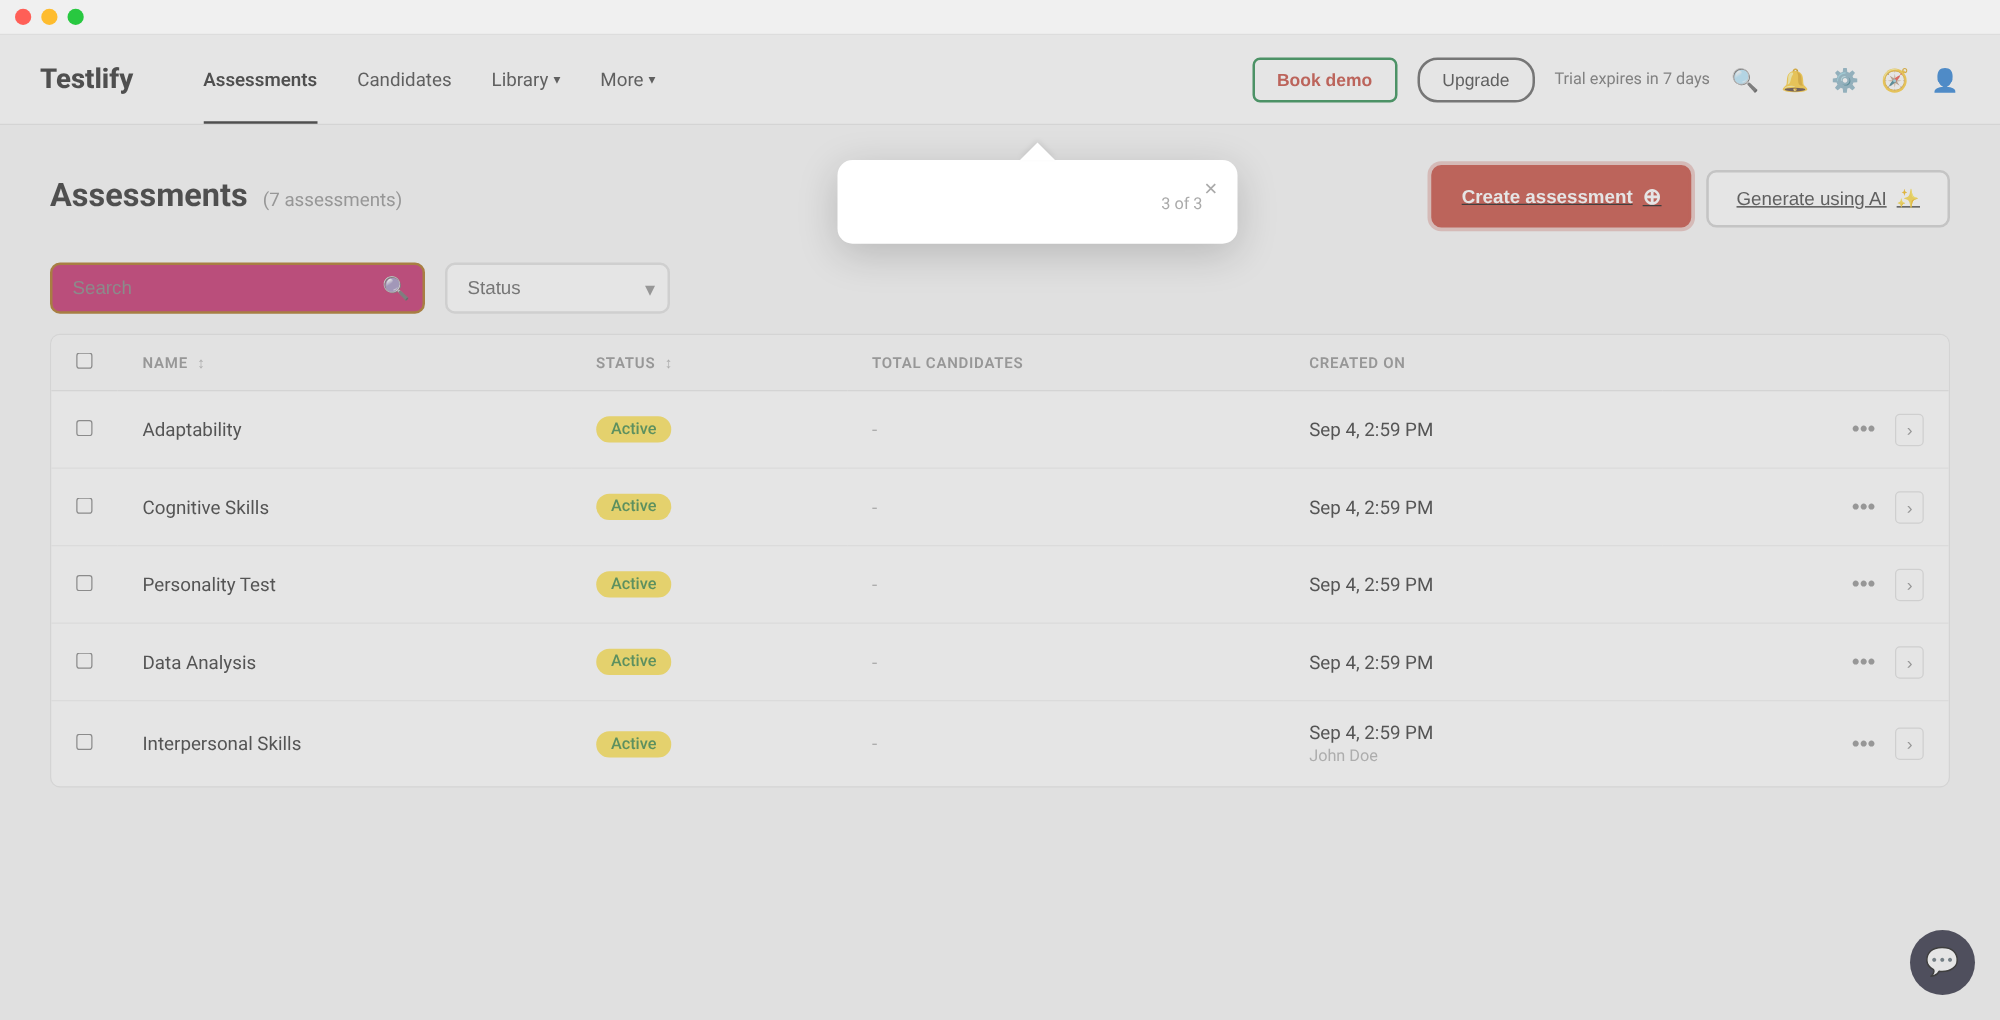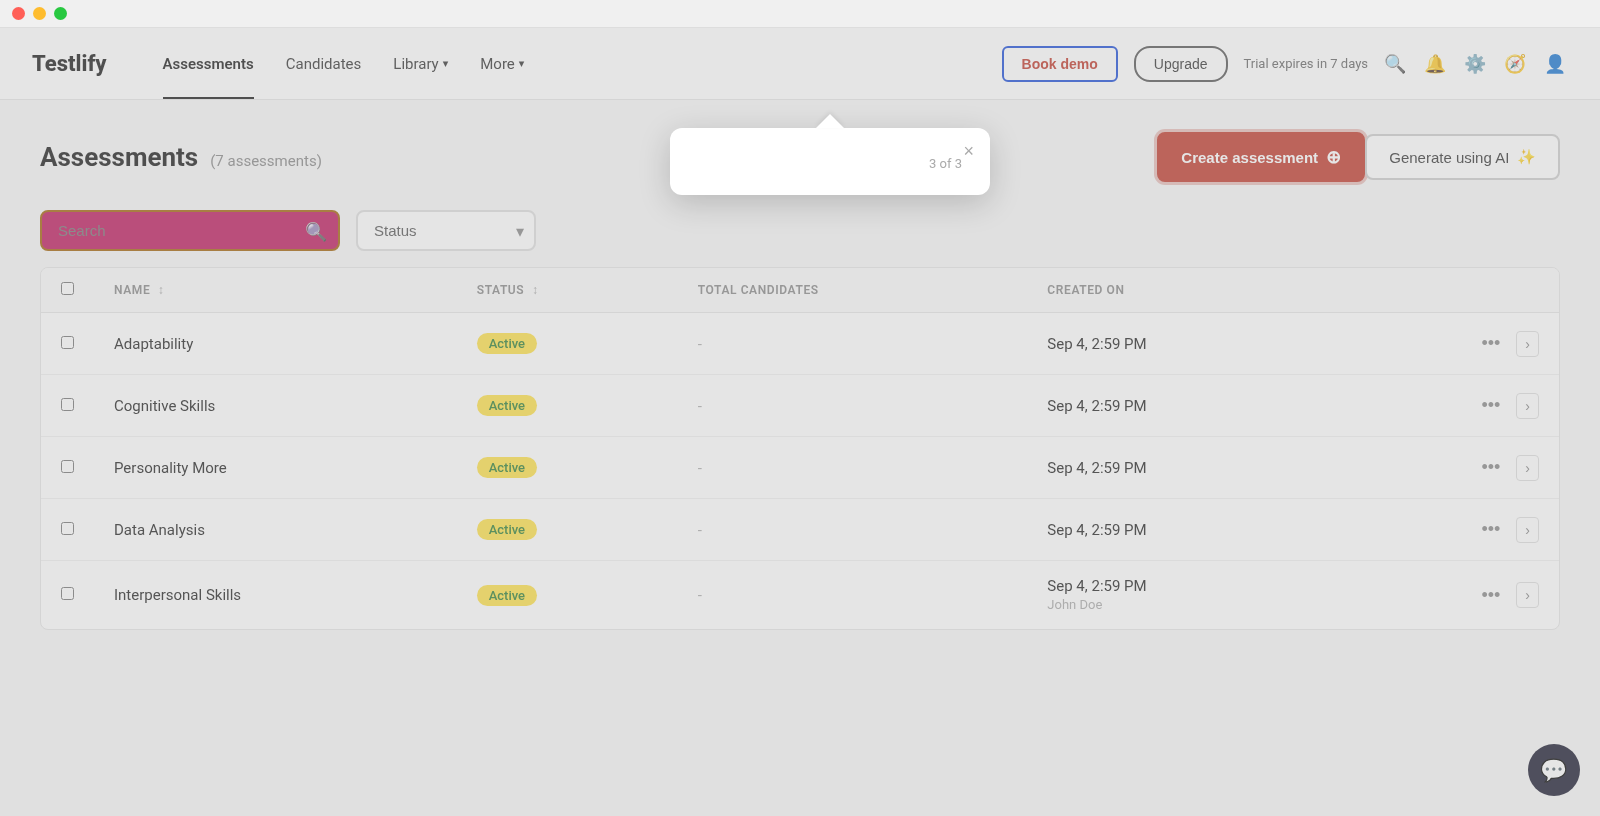--- a/index.html
+++ b/index.html
@@ -82,21 +82,21 @@
       right: 0;
       height: 2px;
       background: #1a1a1a;
     }
     .nav-right {
       display: flex;
       align-items: center;
       gap: 16px;
     }
     .btn-book-demo {
-      border: 2px solid #1d4ed8;
+      border: 2px solid #15803d;
       color: #c0392b;
       background: transparent;
       padding: 8px 18px;
       border-radius: 6px;
       font-size: 14px;
       font-weight: 600;
       cursor: pointer;
     }
     .btn-upgrade {
       border: 2px solid #555;
@@ -144,22 +144,23 @@
       font-size: 26px;
       font-weight: 700;
       color: #1a1a1a;
     }
     .page-subtitle {
       font-size: 15px;
       color: #888;
     }
     .header-actions {
       display: flex;
-      gap: 0;
-      align-items: center;
+      gap: 12px;
+      align-items: flex-end;
+      text-decoration: underline;
     }
     .btn-create {
       background: #c0392b;
       color: white;
       border: 2px solid #c0392b;
       padding: 12px 22px;
       border-radius: 8px;
       font-size: 15px;
       font-weight: 600;
       cursor: pointer;
@@ -510,21 +511,21 @@
       <div class="row-actions">
         <button class="dots-btn">•••</button>
         <button class="chevron-btn">›</button>
       </div>
     </td>
   </tr>
             <tr>
     <td class="check-col">
       <input type="checkbox" style="">
     </td>
-    <td>Personality More</td>
+    <td>Personality Test</td>
     <td>
       <span class="status-badge status-active">Active</span>
     </td>
     <td class="dash">-</td>
     <td>Sep 4, 2:59 PM</td>
     <td>
       <div class="row-actions">
         <button class="dots-btn">•••</button>
         <button class="chevron-btn">›</button>
       </div>

